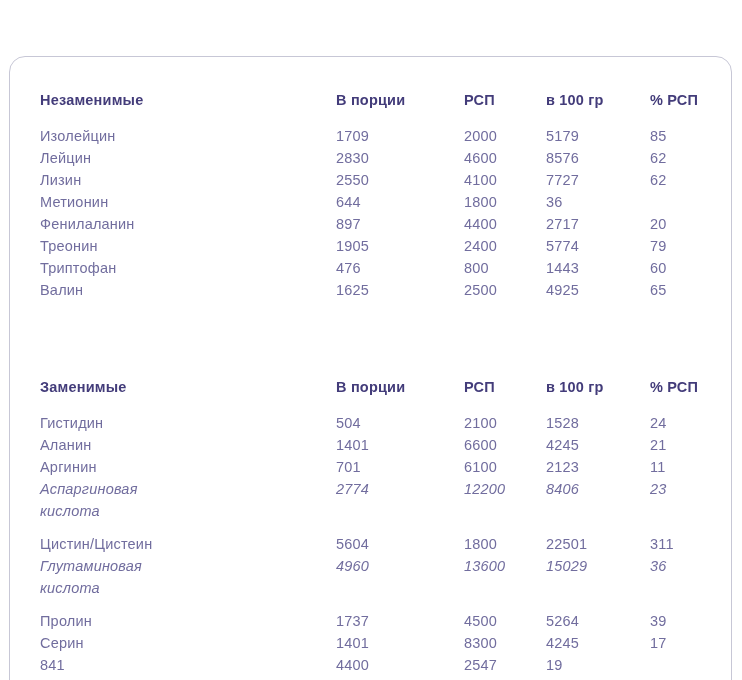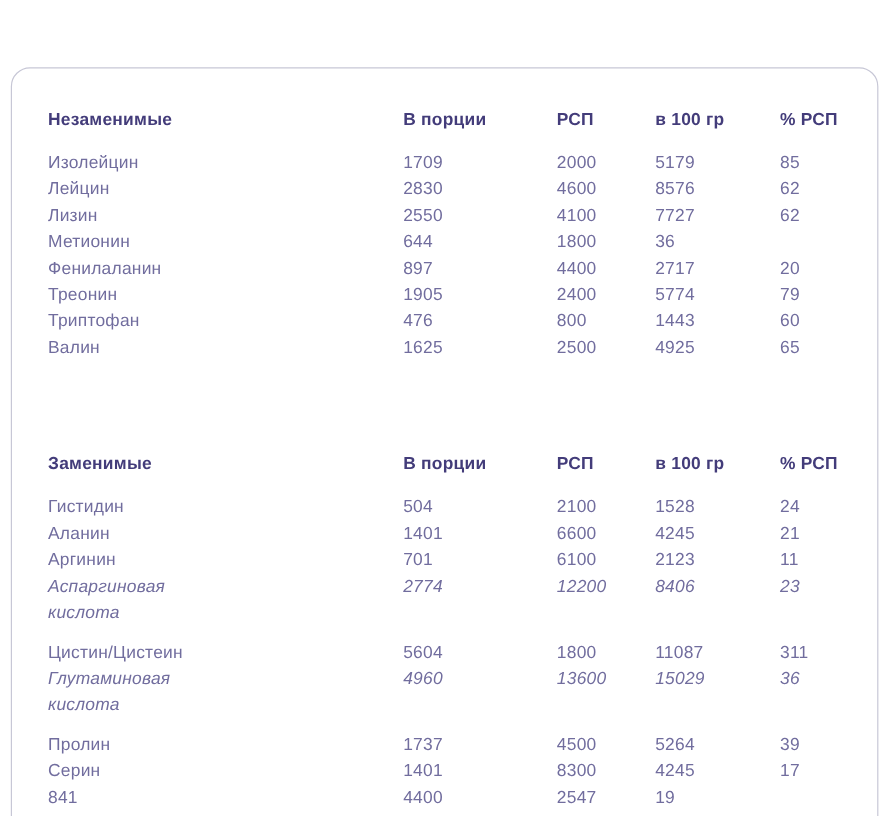--- a/index.html
+++ b/index.html
@@ -160,21 +160,21 @@
 кислота</div>
           <div class="cell value-cell">2774</div>
           <div class="cell value-cell">12200</div>
           <div class="cell value-cell">8406</div>
           <div class="cell value-cell">23</div>
         </div>
         <div class="row body-row">
           <div class="cell name-cell">Цистин/Цистеин</div>
           <div class="cell value-cell">5604</div>
           <div class="cell value-cell">1800</div>
-          <div class="cell value-cell">11087</div>
+          <div class="cell value-cell">22501</div>
           <div class="cell value-cell">311</div>
         </div>
         <div class="row body-row multiline">
           <div class="cell name-cell">Глутаминовая
 кислота</div>
           <div class="cell value-cell">4960</div>
           <div class="cell value-cell">13600</div>
           <div class="cell value-cell">15029</div>
           <div class="cell value-cell">36</div>
         </div>

